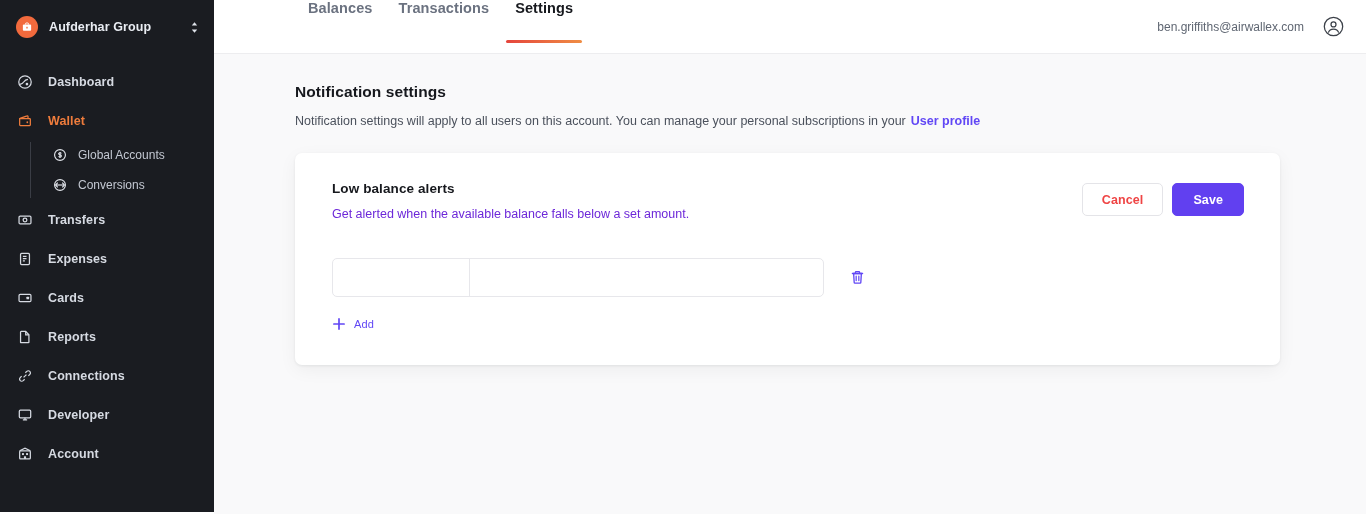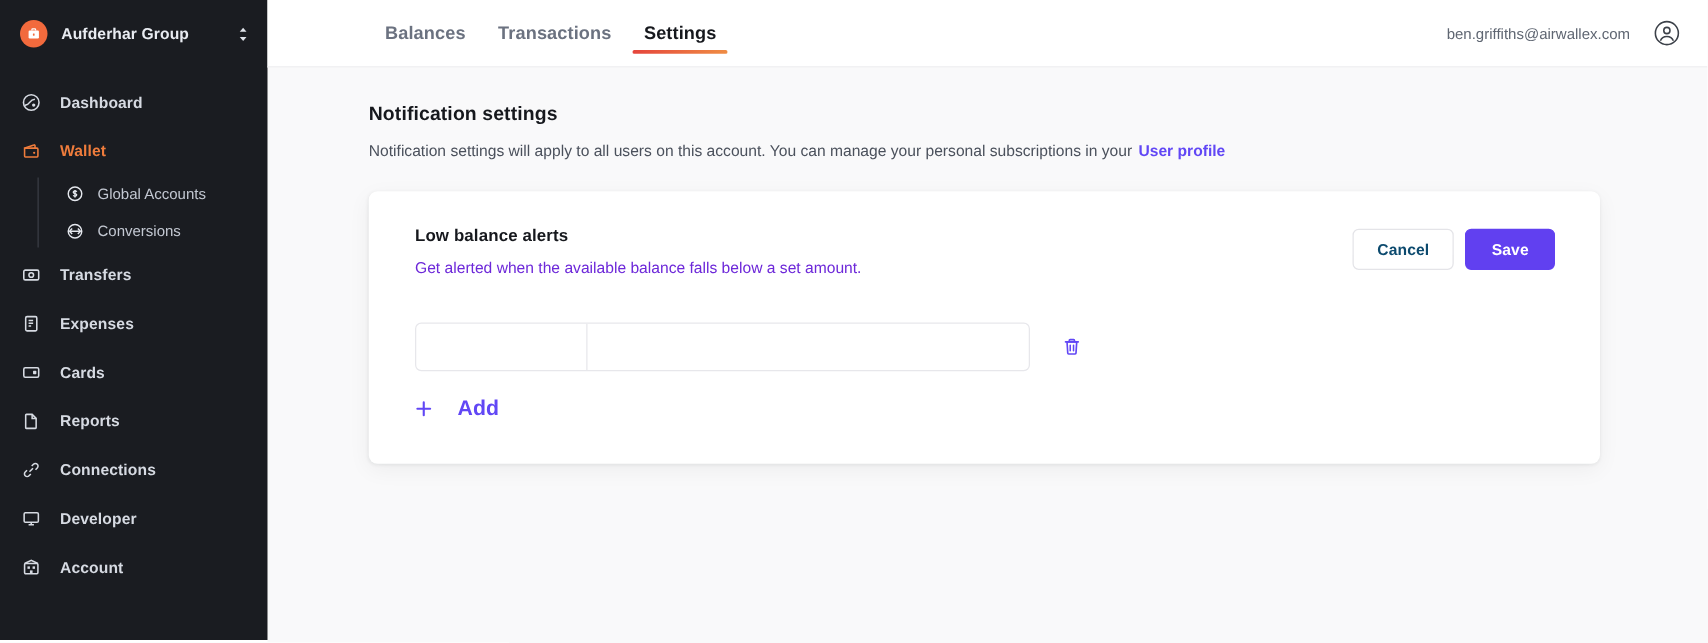--- a/index.html
+++ b/index.html
@@ -155,21 +155,21 @@
   .tabs {
     display: flex;
     align-items: center;
     margin-left: 81px;
     height: 53px;
   }
   .tab {
     position: relative;
     height: 53px;
     display: flex;
-    align-items: center;
+    align-items: flex-start;
     padding: 0 13px;
     font-size: 14.5px;
     font-weight: bold;
     color: #6b7280;
     cursor: pointer;
     letter-spacing: 0.1px;
   }
   .tab.active {
     color: #16181d;
   }
@@ -272,21 +272,21 @@
     cursor: pointer;
     display: flex;
     align-items: center;
     justify-content: center;
     box-sizing: border-box;
     letter-spacing: 0.1px;
   }
   .btn-cancel {
     background: #ffffff;
     border: 1px solid #e4e4e8;
-    color: #0c4a6e;
+    color: #ef4444;
     padding: 0 19px;
   }
   .btn-save {
     background: #6140f0;
     border: 1px solid #6140f0;
     color: #ffffff;
     padding: 0 20px;
   }
 
   .alert-row {
@@ -368,23 +368,23 @@
   }
   .add-plus {
     color: #6147f5;
     display: flex;
     align-items: center;
     justify-content: center;
     width: 14px;
     height: 14px;
   }
   .add-label {
-    margin-left: 20px;
-    font-size: 17px;
-    font-weight: bold;
+    margin-left: 8px;
+    font-size: 11px;
+    font-weight: normal;
     color: #6147f5;
     letter-spacing: 0.1px;
   }
 </style>
 </head>
 <body>
 
 <div class="app">
 
   <aside class="sidebar">

